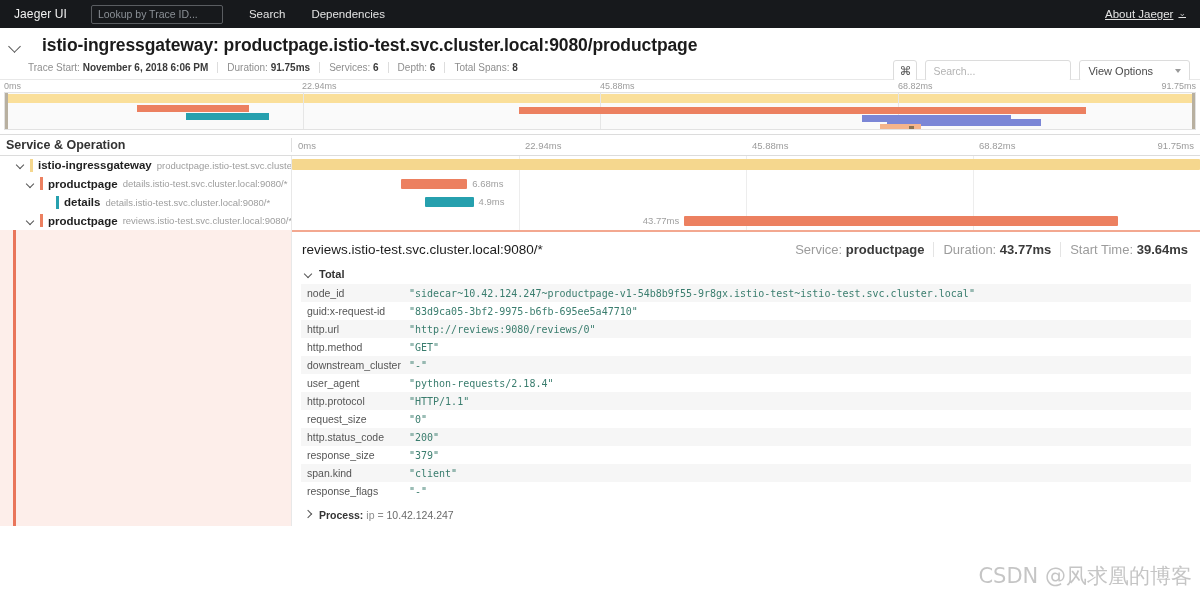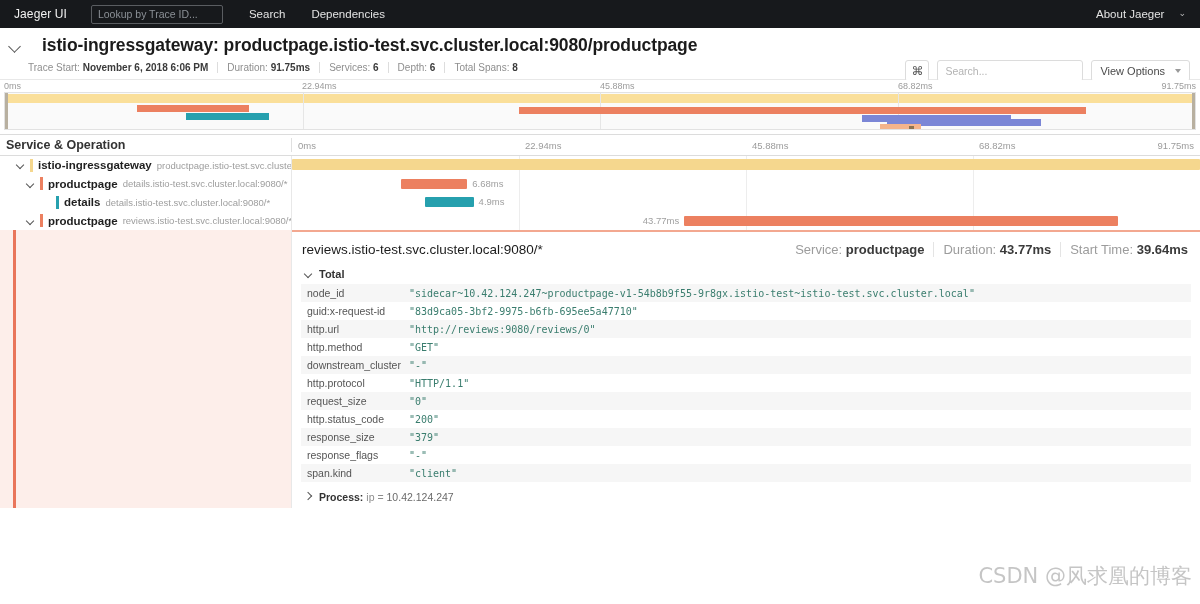--- a/index.html
+++ b/index.html
@@ -31,21 +31,21 @@
     border-radius: 2px;
     color: #9aa0a6;
     font-size: 10.5px;
     padding: 0 6px;
     font-family: "Liberation Sans", sans-serif;
     outline: none;
   }
   #traceid-input::placeholder { color: #8b9096; }
   #topnav .navlink { margin-left: 26px; color: #e3e3e3; font-size: 11.5px; cursor: pointer; }
   #topnav .spacer { flex: 1; }
-  #topnav .about { color: #e3e3e3; font-size: 11.5px; display: flex; align-items: flex-start; gap: 14px; cursor: pointer; }
+  #topnav .about { color: #e3e3e3; font-size: 11.5px; display: flex; align-items: flex-start; gap: 5px; cursor: pointer; text-decoration: underline; }
 
   
   #trace-header {
     padding: 7px 12px 0 8px;
     border-bottom: 1px solid #e8e8e8;
     position: relative;
   }
   #title-row { display: flex; align-items: center; gap: 20px; }
   .chev {
     display: inline-block;
@@ -101,21 +101,21 @@
     background: #fff; padding: 0 7px;
     font-size: 10.5px; color: #555;
     font-family: "Liberation Sans", sans-serif;
     outline: none;
   }
   #header-search::placeholder { color: #b3b3b3; }
   #view-options {
     height: 22px;
     border: 1px solid #dcdcdc; border-radius: 3px;
     background: #fff;
-    display: flex; align-items: center; gap: 10px;
+    display: flex; align-items: center; gap: 22px;
     padding: 8px 8px;
     font-size: 11px; color: #4a4a4a;
     cursor: pointer;
   }
   .caret-dn {
     width: 0; height: 0;
     border-left: 3.5px solid transparent;
     border-right: 3.5px solid transparent;
     border-top: 4px solid #9a9a9a;
     display: inline-block;
@@ -442,42 +442,46 @@
             </tr>
             <tr>
               <td class="k">http.method</td>
               <td class="v">"GET"</td>
             </tr>
             <tr>
               <td class="k">downstream_cluster</td>
               <td class="v">"-"</td>
             </tr>
             <tr>
+              <td class="k">user_agent</td>
+              <td class="v">"python-requests/2.18.4"</td>
+            </tr>
+            <tr>
               <td class="k">http.protocol</td>
               <td class="v">"HTTP/1.1"</td>
             </tr>
             <tr>
               <td class="k">request_size</td>
               <td class="v">"0"</td>
             </tr>
             <tr>
               <td class="k">http.status_code</td>
               <td class="v">"200"</td>
             </tr>
             <tr>
               <td class="k">response_size</td>
               <td class="v">"379"</td>
             </tr>
             <tr>
+              <td class="k">span.kind</td>
+              <td class="v">"client"</td>
+            </tr>
+            <tr>
               <td class="k">response_flags</td>
               <td class="v">"-"</td>
-            </tr>
-            <tr>
-              <td class="k">span.kind</td>
-              <td class="v">"client"</td>
             </tr>
           </tbody>
         </table>
 
       <div id="process-row">
         <span class="chev right"></span>
         <span class="lbl">Process:</span>
         <span class="kv">
           <span class="k">ip</span>
           <span class="k">=</span>

